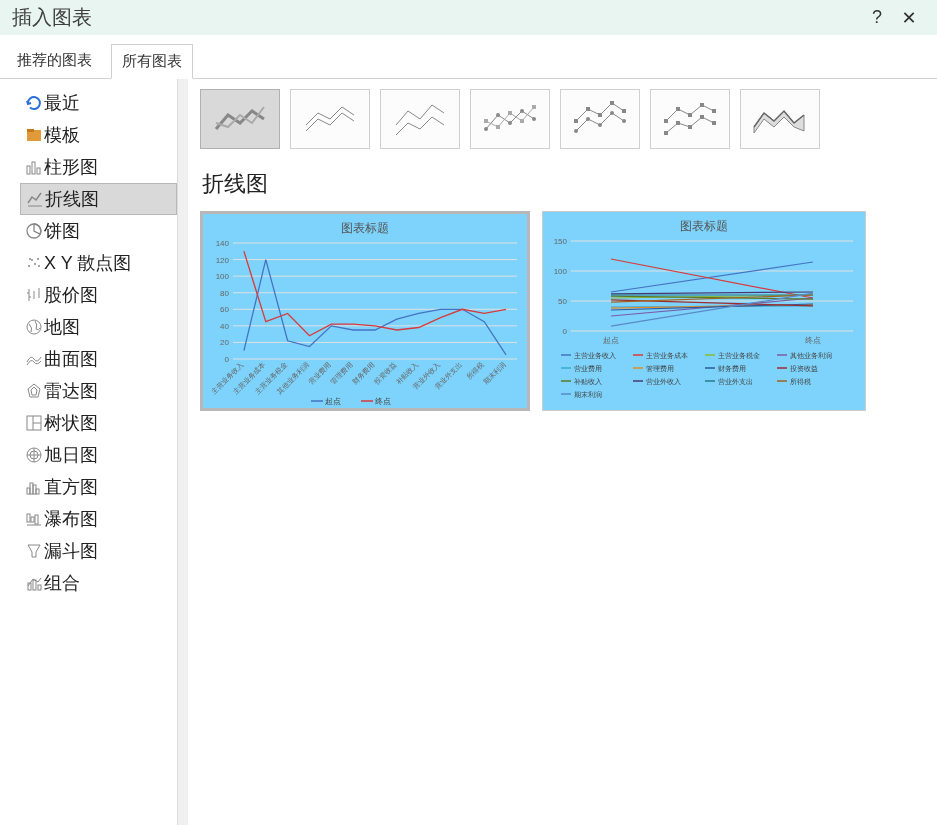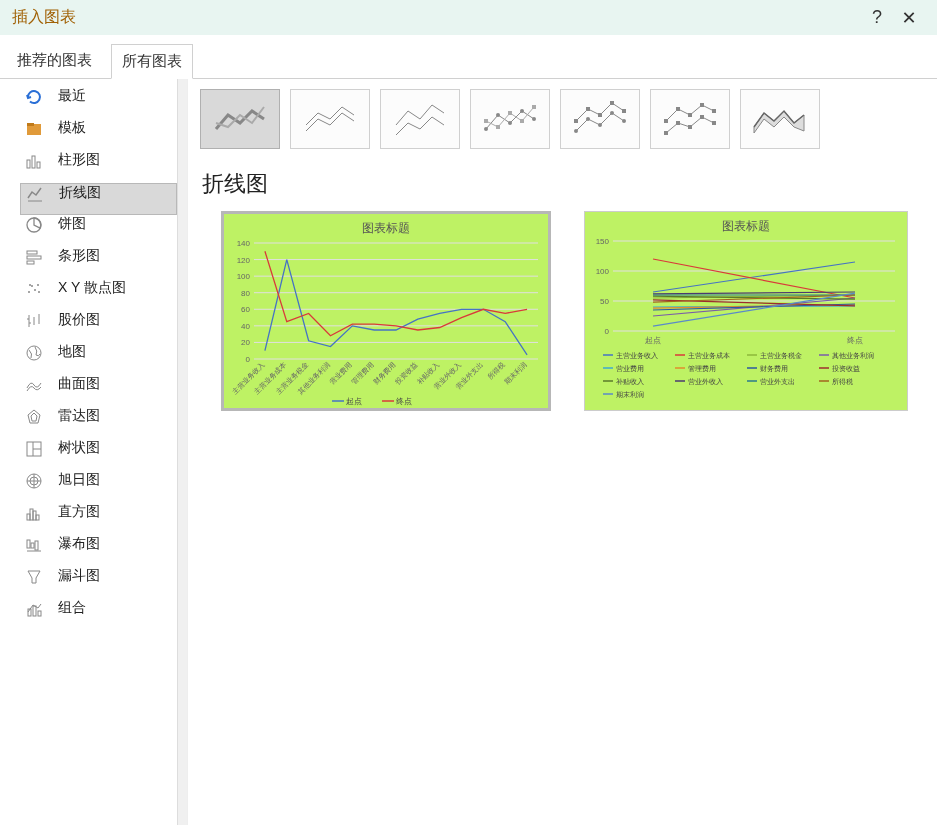--- a/index.html
+++ b/index.html
@@ -1,43 +1,43 @@
 <!DOCTYPE html>
 <html><head>
 <meta charset="utf-8">
 <style>
 * { box-sizing: border-box; margin: 0; padding: 0; }
 body { font-family: "Microsoft YaHei", "Segoe UI", sans-serif; font-size: 13px; background: #fff; width: 937px; height: 825px; overflow: hidden; }
 
 .titlebar { background: #e8f5f1; height: 35px; display: flex; align-items: center; padding: 0 12px; }
-.titlebar .title { font-size: 16px; color: #a16207; }
+.titlebar .title { font-size: 20px; color: #404040; }
 .titlebar .spacer { flex: 1; }
 .titlebar .btn { font-size: 18px; color: #333; width: 32px; text-align: center; cursor: pointer; }
 .titlebar .close { font-size: 18px; }
 
 .tabs { height: 44px; display: flex; align-items: flex-end; padding-left: 6px; border-bottom: 1px solid #d0d0d0; padding-top: 4px; background:#fff;}
 .tab { padding: 7px 10px 7px 10px; font-size: 15px; color: #333; cursor: pointer; border: 1px solid transparent; }
 .tab.active { border: 1px solid #d0d0d0; border-bottom: 1px solid #fff; background: #fff; position: relative; top: 1px; margin-left: 8px; }
 
 .body { display: flex; height: calc(825px - 35px - 44px); }
 
 .sidebar { width: 178px; padding: 8px 0 0 20px; border-right: 1px solid #ddd; overflow-y: auto; }
-.cat-item { display: flex; align-items: flex-start; height: 32px; font-size: 14px; color: #222; cursor: pointer; padding-left: 4px; gap: 14px; }
+.cat-item { display: flex; align-items: center; height: 32px; font-size: 18px; color: #222; cursor: pointer; padding-left: 4px; }
 .cat-item .icon { width: 20px; height: 20px; display:flex; align-items:center; justify-content:center; }
 .cat-item.selected { background: #d9d9d9; border: 1px solid #b8b8b8; }
 
 .main { flex: 1; padding: 10px 16px 10px 12px; overflow:auto; border-left: 1px solid #eee;}
 .subtype-row { display: flex; gap: 10px; margin-bottom: 20px; }
 .subtype { width: 80px; height: 60px; border: 1px solid #d0d0d0; background: #fcfcfc; display:flex; align-items:center; justify-content:center; cursor:pointer; }
 .subtype.selected { background: #d9d9d9; border-color: #b0b0b0; }
 
 .section-title { font-size: 22px; color: #222; margin: 2px 0 12px 2px; font-weight: normal; }
 
 .previews { display: flex; gap: 12px; }
-.preview-card { border: 1px solid #ccc; background: #bef264; position: relative; margin-left: 21px; }
+.preview-card { border: 1px solid #ccc; background: #7dd3fc; position: relative; }
 .preview-card.selected { border: 3px solid #b7b7b7; }
 .preview1 { width: 330px; height: 200px; }
 .preview2 { width: 324px; height: 200px; }
 .chart-title { text-align: center; font-size: 12px; color: #555; margin-top: 6px; }
 
 svg { display:block; }
 .axis-label { font-size: 7px; fill: #666; }
 .tick-label { font-size: 8px; fill: #666; }
 .legend-label { font-size: 8px; fill: #444; }
 .legend2-label { font-size: 7px; fill: #444; }
@@ -100,30 +100,20 @@
         <span>折线图</span>
       </div>
       <div class="cat-item">
         <span class="icon">
           <svg width="18" height="18">
             <circle cx="9" cy="9" r="7" fill="none" stroke="#888" stroke-width="1.3"></circle>
             <path d="M9 9 L9 2 A7 7 0 0 1 15 12 Z" fill="none" stroke="#888" stroke-width="1.3"></path>
           </svg>
         </span>
         <span>饼图</span>
-      </div>
-      <div class="cat-item">
-        <span class="icon">
-          <svg width="18" height="18">
-            <rect x="2" y="3" width="10" height="3" fill="none" stroke="#888"></rect>
-            <rect x="2" y="8" width="14" height="3" fill="none" stroke="#888"></rect>
-            <rect x="2" y="13" width="7" height="3" fill="none" stroke="#888"></rect>
-          </svg>
-        </span>
-        <span>条形图</span>
       </div>
       <div class="cat-item">
         <span class="icon">
           <svg width="18" height="18">
             <circle cx="4" cy="12" r="1" fill="#888"></circle>
             <circle cx="7" cy="6" r="1" fill="#888"></circle>
             <circle cx="10" cy="10" r="1" fill="#888"></circle>
             <circle cx="13" cy="5" r="1" fill="#888"></circle>
             <circle cx="14" cy="12" r="1" fill="#888"></circle>
             <circle cx="5" cy="5" r="1" fill="#888"></circle>

